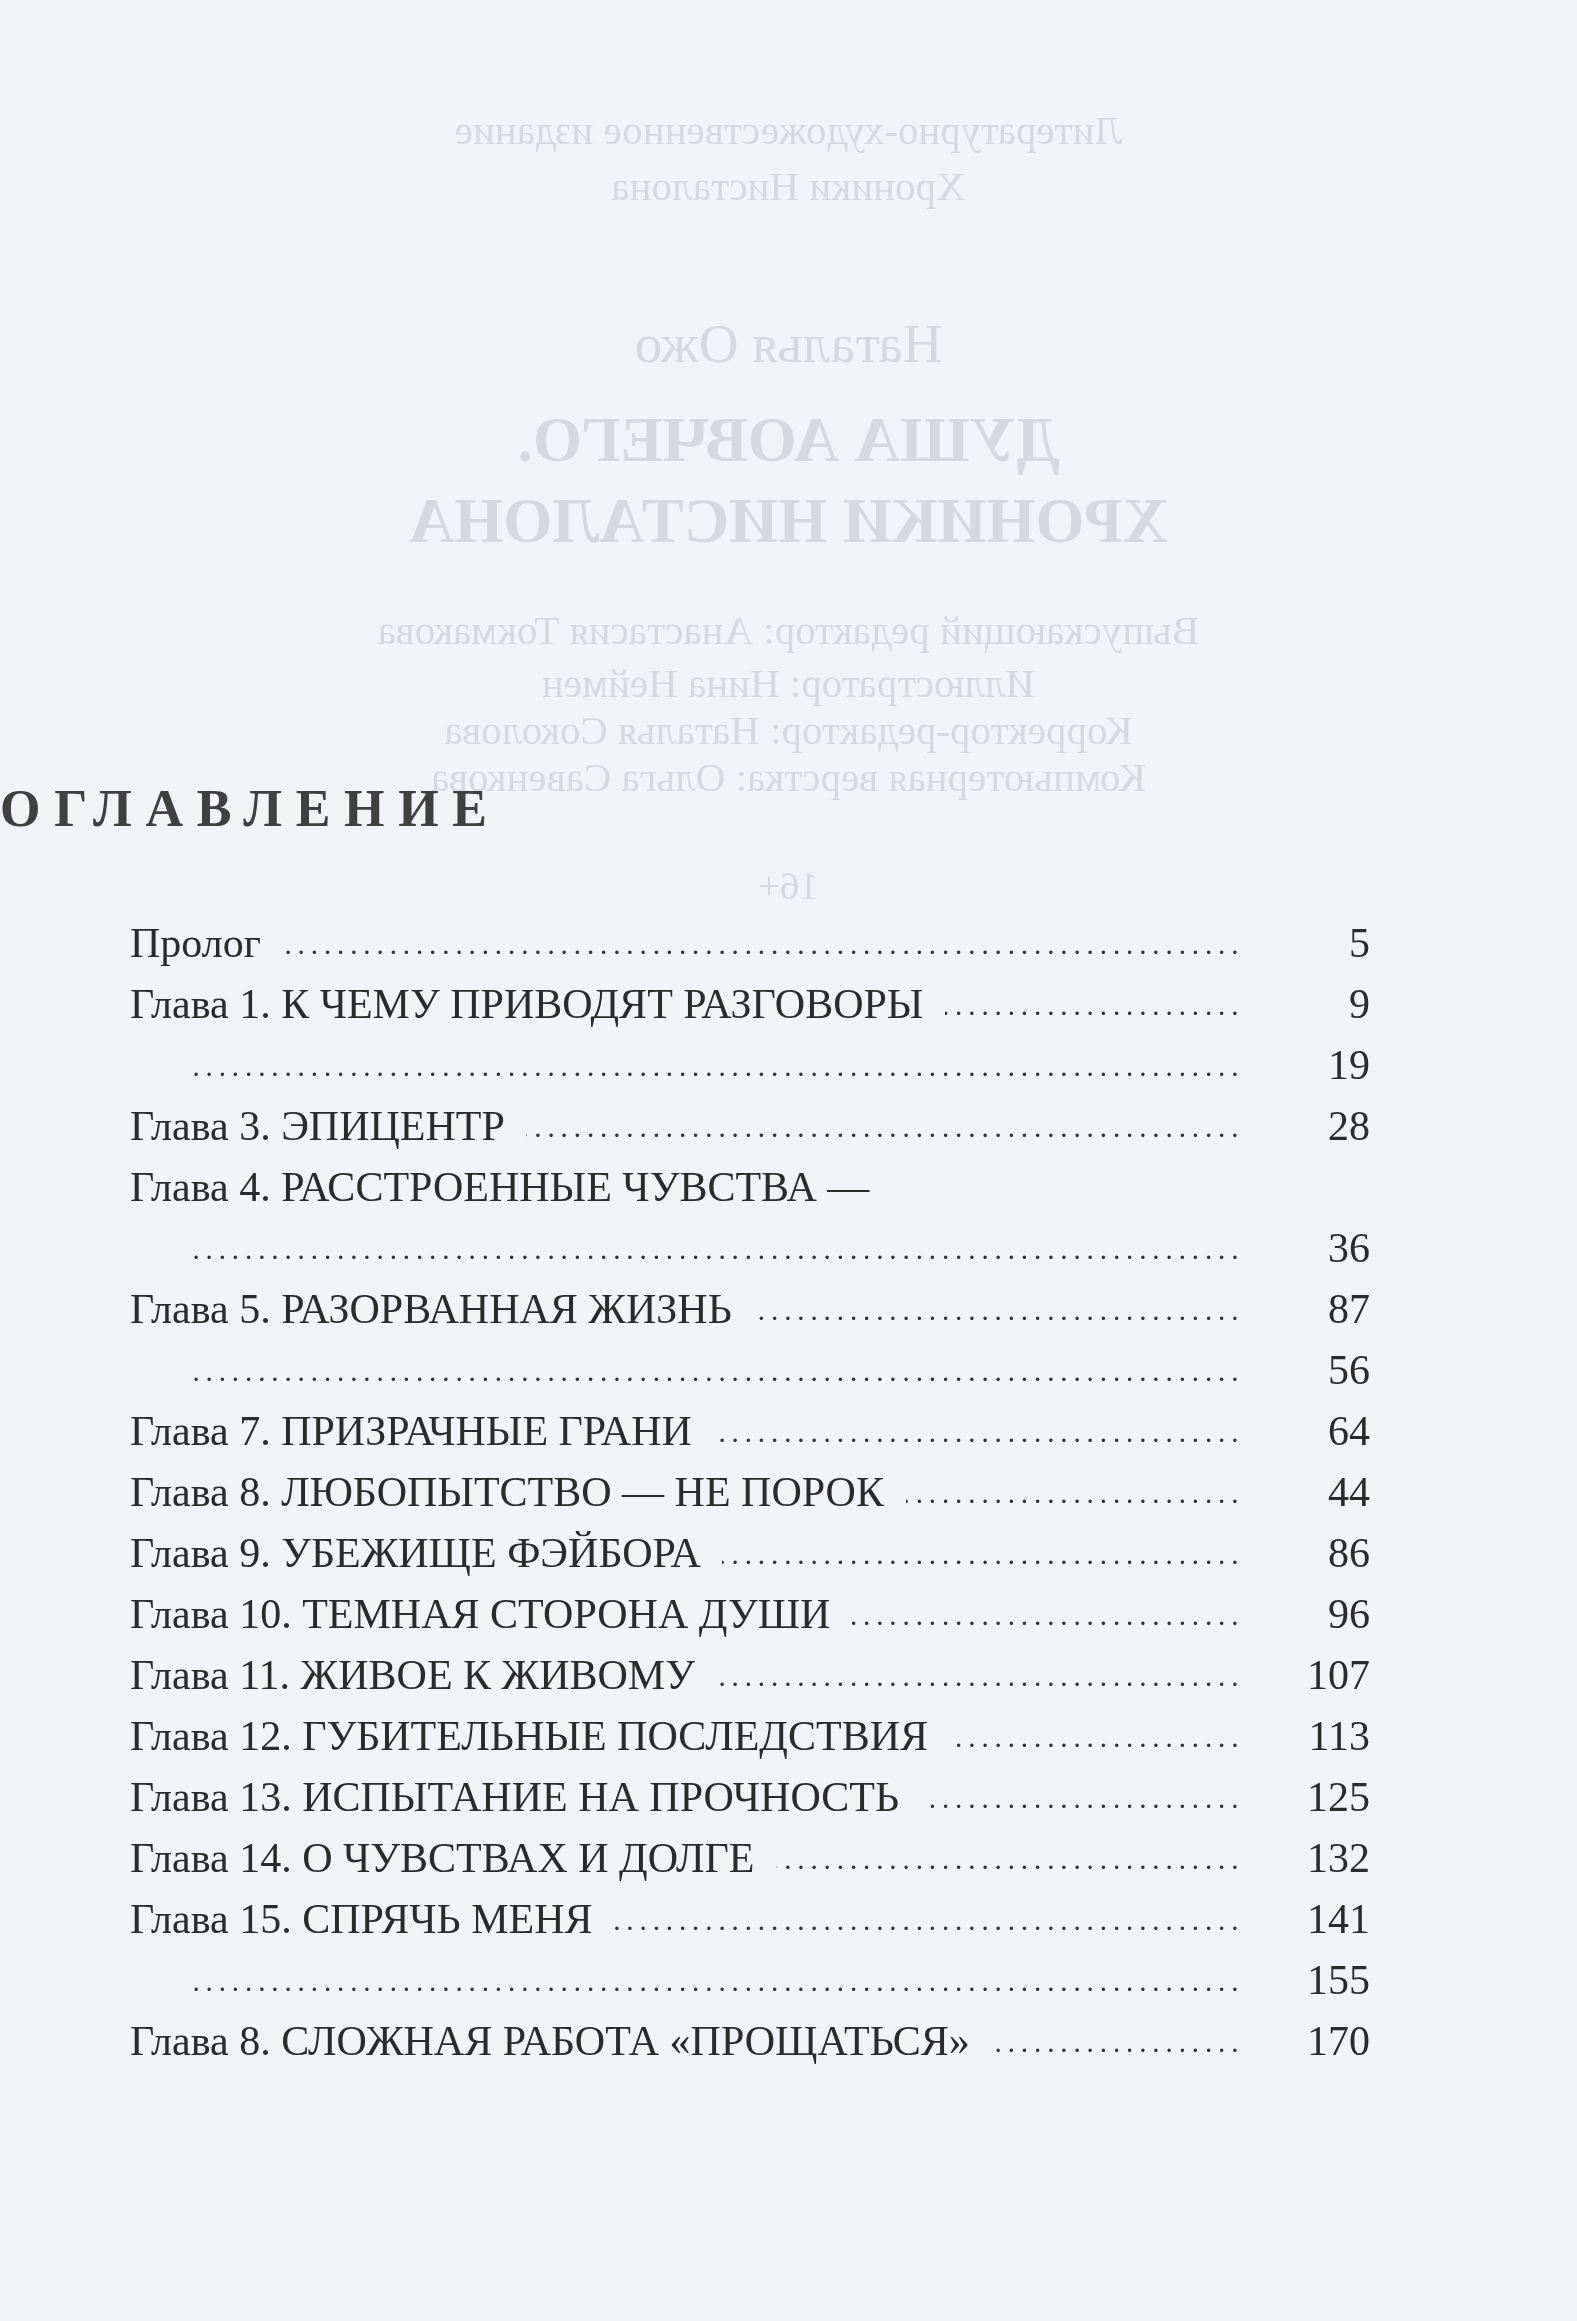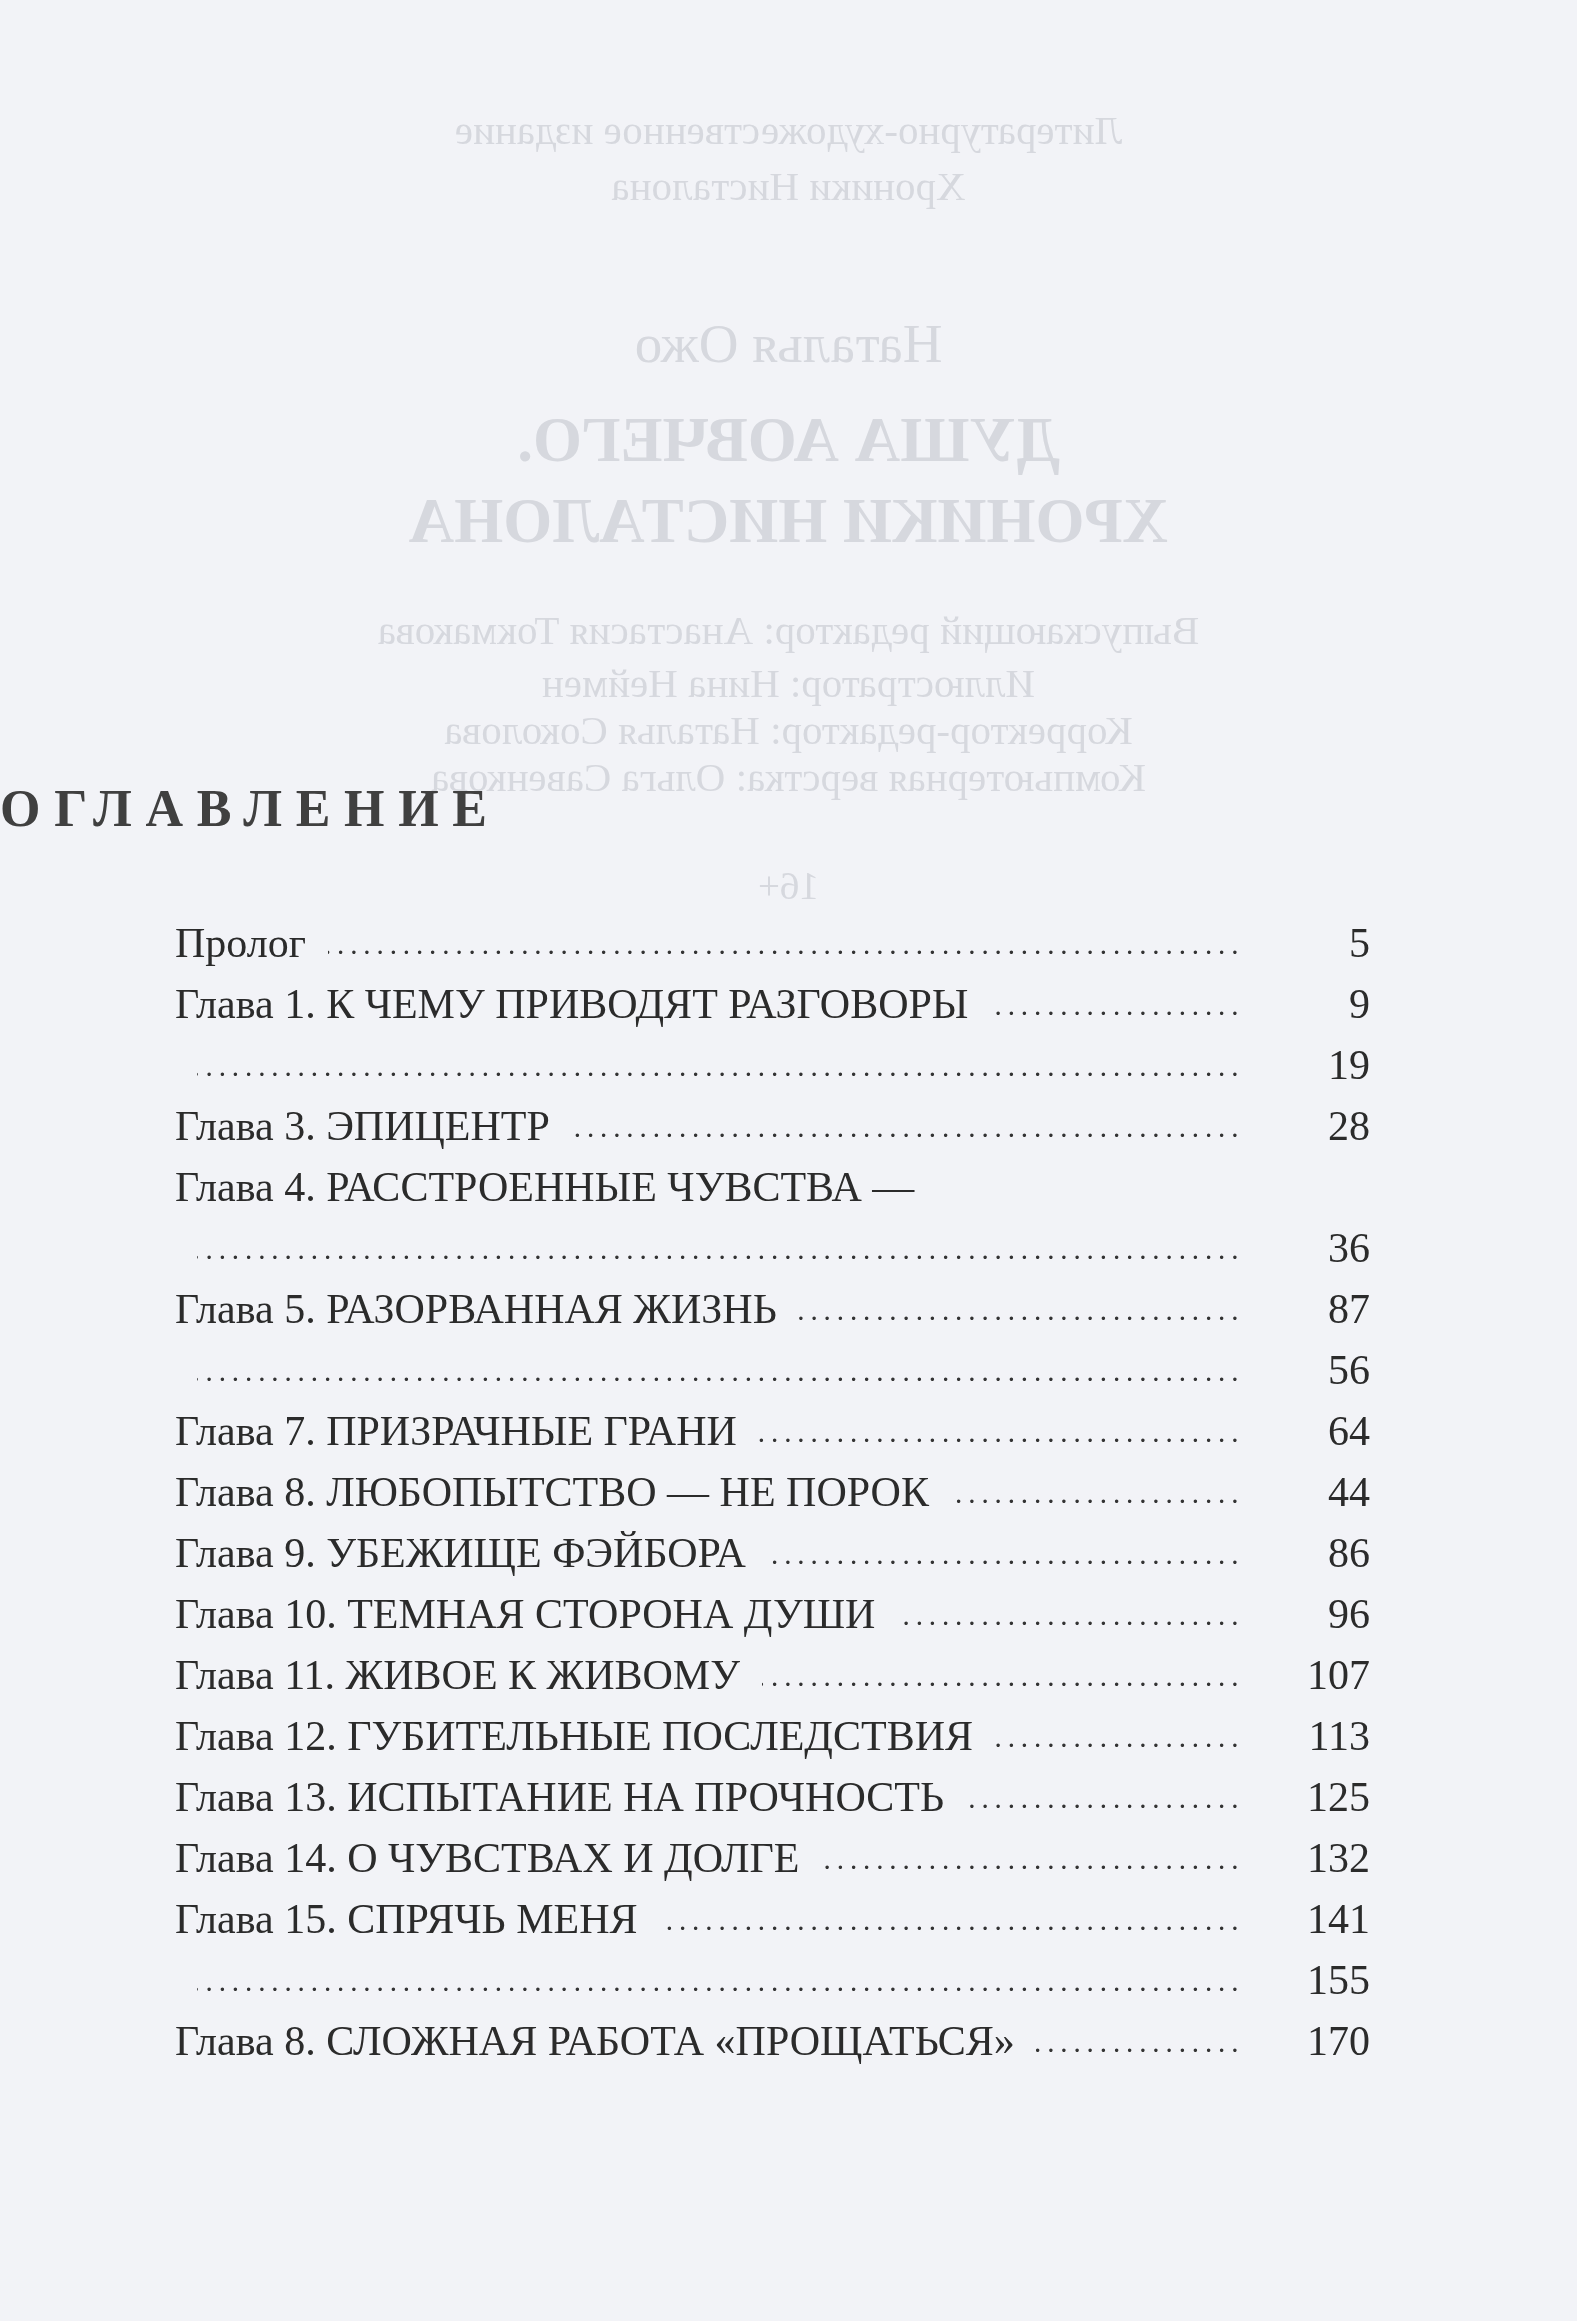--- a/index.html
+++ b/index.html
@@ -16,21 +16,21 @@
   }
   .bleed .b { position:absolute; left:0; width:1577px; white-space:nowrap; }
   .title {
     position:absolute; left:0; width:1577px; top:779px;
     text-align:left; font-size:52px; font-weight:bold;
     letter-spacing:13.7px; color:#404040; font-variant:small-caps;
   }
   .toc { position:absolute; left:130px; top:912px; width:1240px; }
   .row {
     height:61px; display:flex; align-items:center;
-    font-size:42px; color:#2b2b2b; position:relative;margin-left:45px;
+    font-size:42px; color:#2b2b2b; position:relative;
   }
   .row .label { white-space:nowrap; }
   .row .dots {
     flex:1; margin:0 17.6px 0 21.6px; overflow:hidden; white-space:nowrap;
     font-size:29px; letter-spacing:5.9px; color:#333; text-align:right;
     direction:rtl; align-self:flex-end; padding-bottom:11.8px; max-width:none;
   }
   .row .num { width:108px; text-align:right; }
   .row.cont .dots { visibility:hidden; }
 </style>

